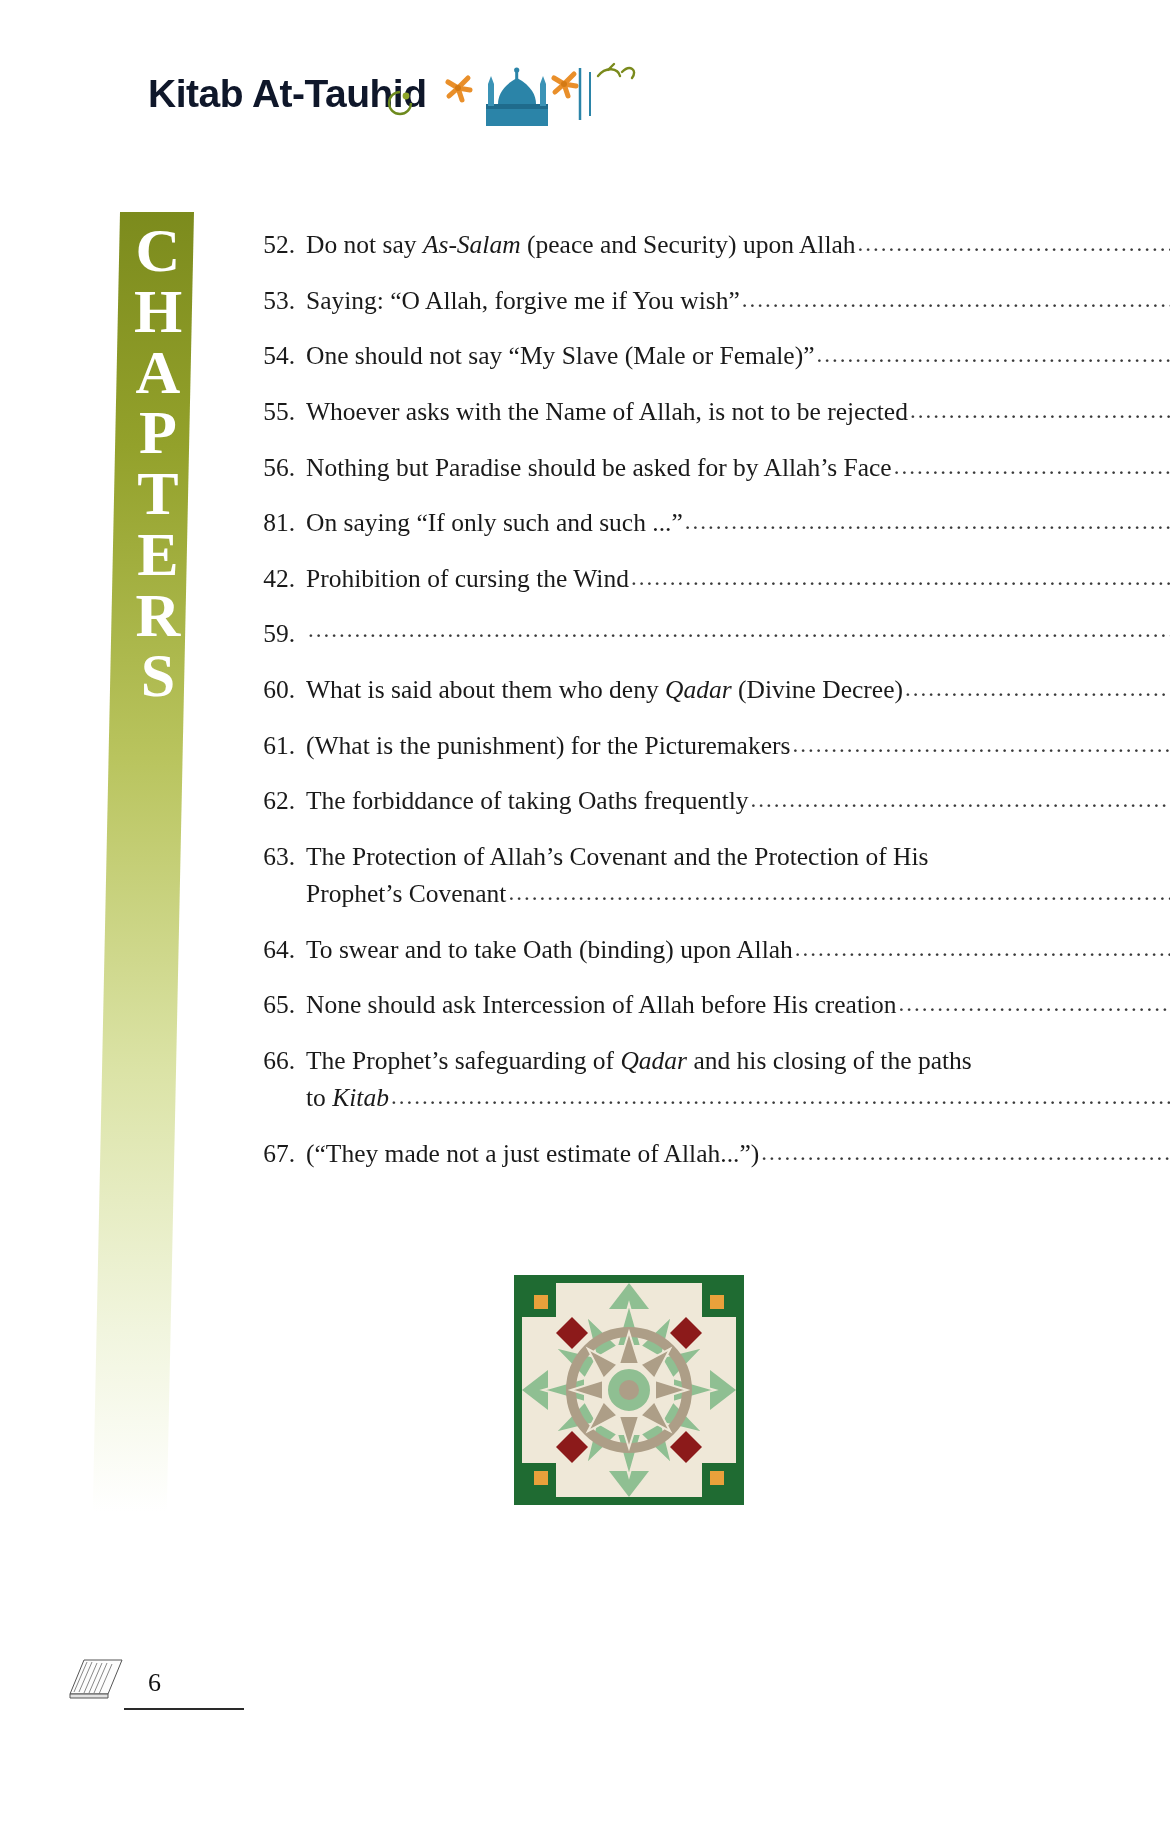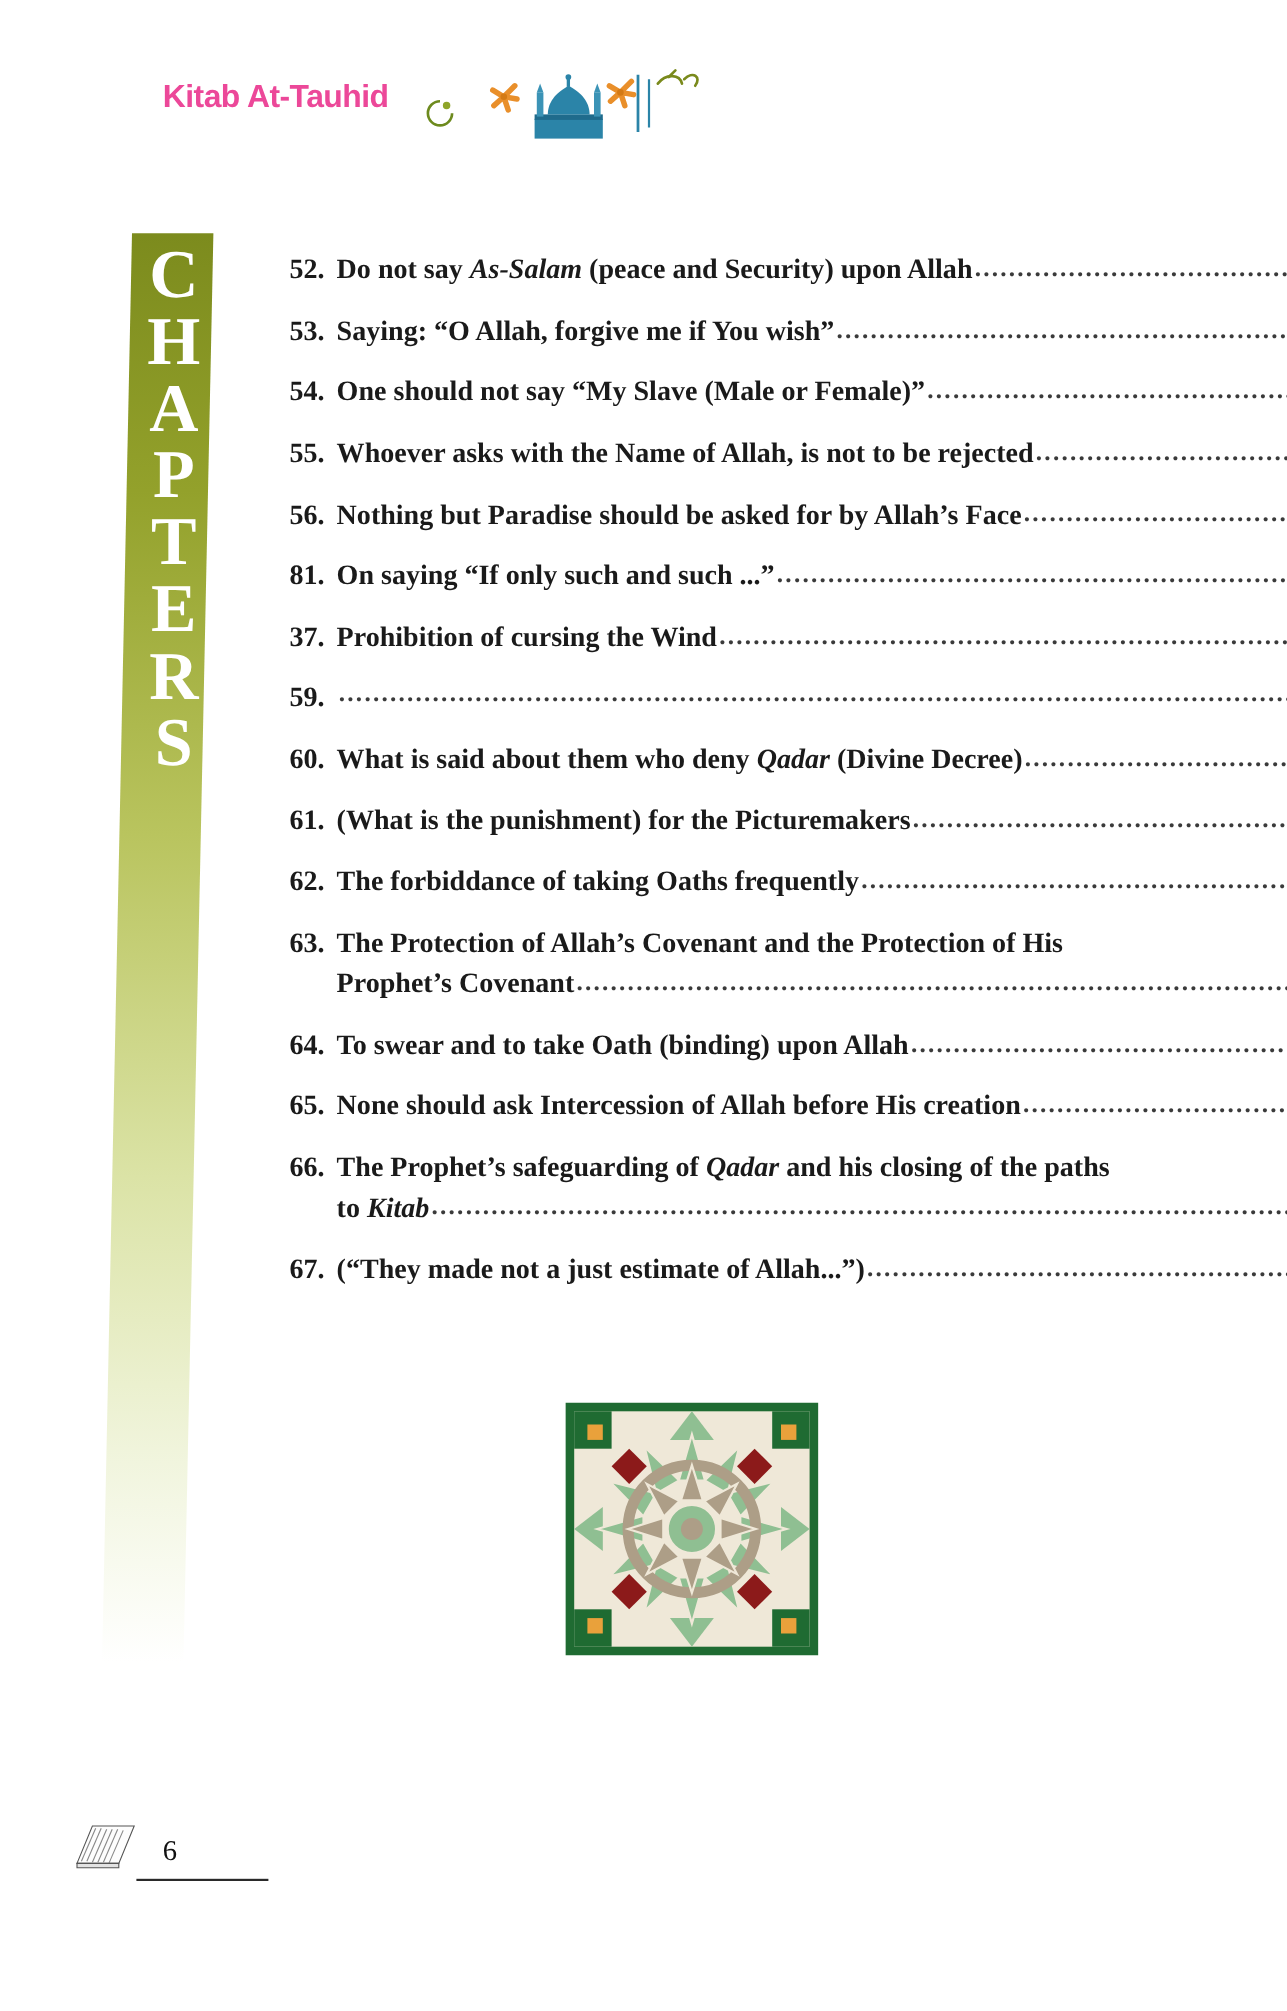--- a/index.html
+++ b/index.html
@@ -22,23 +22,23 @@
     top: 62px;
     width: 640px;
     height: 70px;
   }
   .book-title {
     position: absolute;
     left: 0;
     top: 10px;
     font-family: "Liberation Sans", sans-serif;
     font-weight: bold;
-    font-size: 29px;
+    font-size: 39px;
     letter-spacing: -0.5px;
-    color: #ec4899;
+    color: #0f172a;
     white-space: nowrap;
   }
   .header-ornament {
     position: absolute;
     left: 238px;
     top: 0px;
     width: 300px;
     height: 66px;
   }
 
@@ -84,21 +84,20 @@
     top: 228px;
     width: 700px;
     font-size: 25.5px;
     color: #1a1a1a;
   }
   .toc-row {
     display: flex;
     align-items: flex-start;
     margin-bottom: 22.5px;
     line-height: 1.30;
-    font-weight: bold;
   }
   .toc-num {
     flex: 0 0 auto;
     width: 52px;
     text-align: right;
     padding-right: 11px;
     white-space: nowrap;
   }
   .toc-body {
     flex: 1 1 auto;
@@ -277,21 +276,21 @@
     <div class="toc-row">
       <div class="toc-num">81.</div>
       <div class="toc-body">
         <div class="toc-line">
           <span class="toc-text"><span>On saying “If only such and such ...”</span></span>
           <span class="toc-leader">................................................................................................................................</span>
         </div>
       </div>
     </div>
     <div class="toc-row">
-      <div class="toc-num">37.</div>
+      <div class="toc-num">42.</div>
       <div class="toc-body">
         <div class="toc-line">
           <span class="toc-text"><span>Prohibition of cursing the Wind</span></span>
           <span class="toc-leader">................................................................................................................................</span>
         </div>
       </div>
     </div>
     <div class="toc-row">
       <div class="toc-num">59.</div>
       <div class="toc-body">

